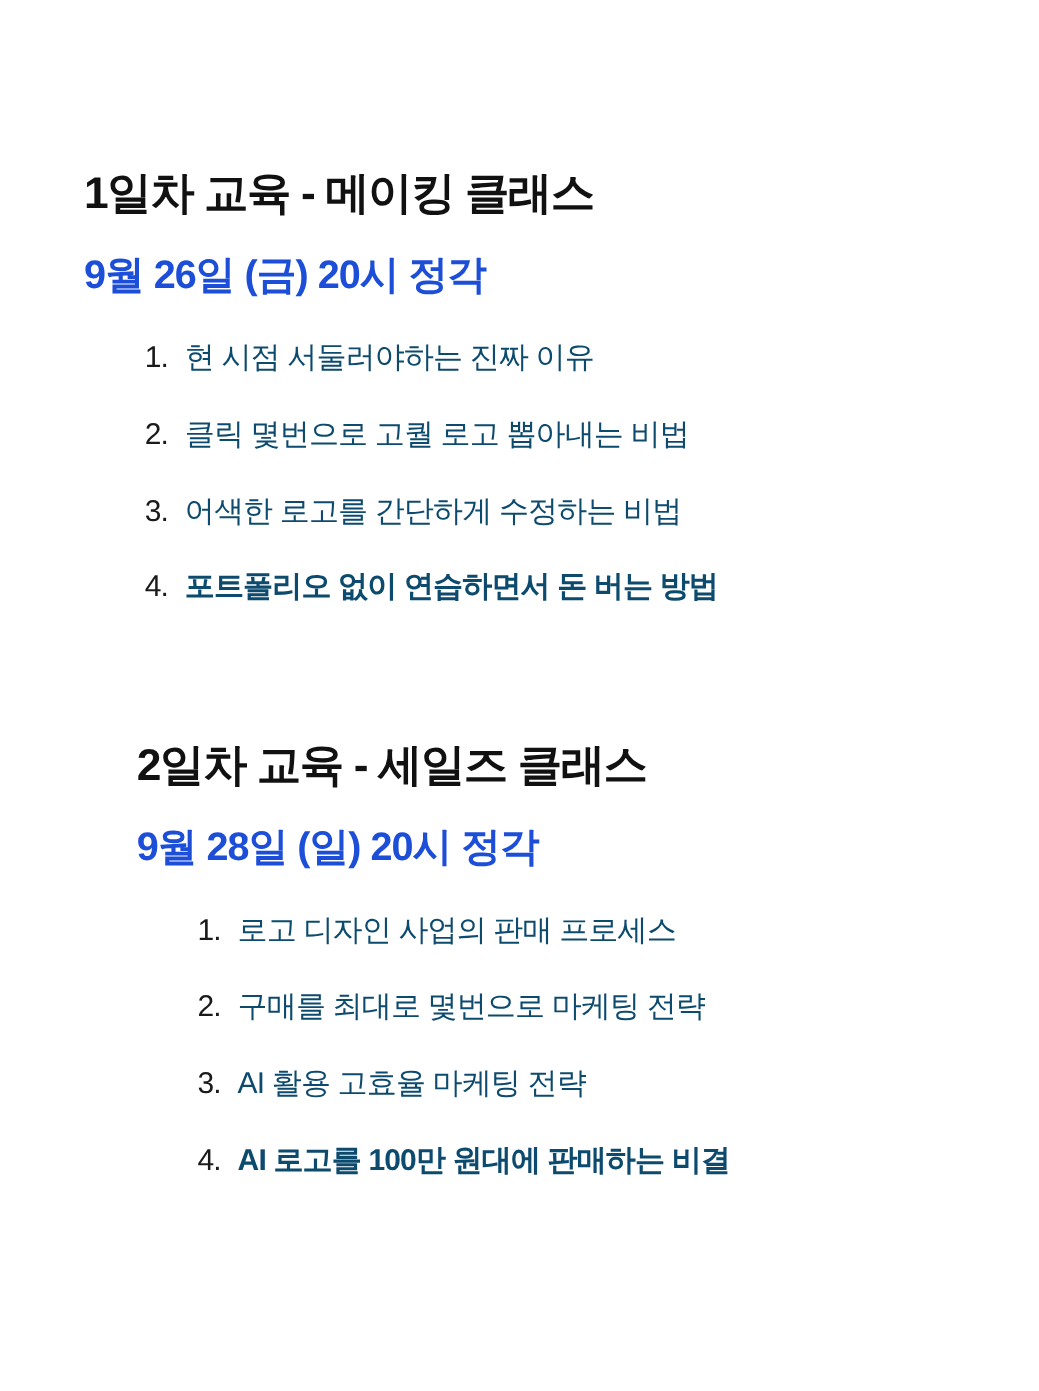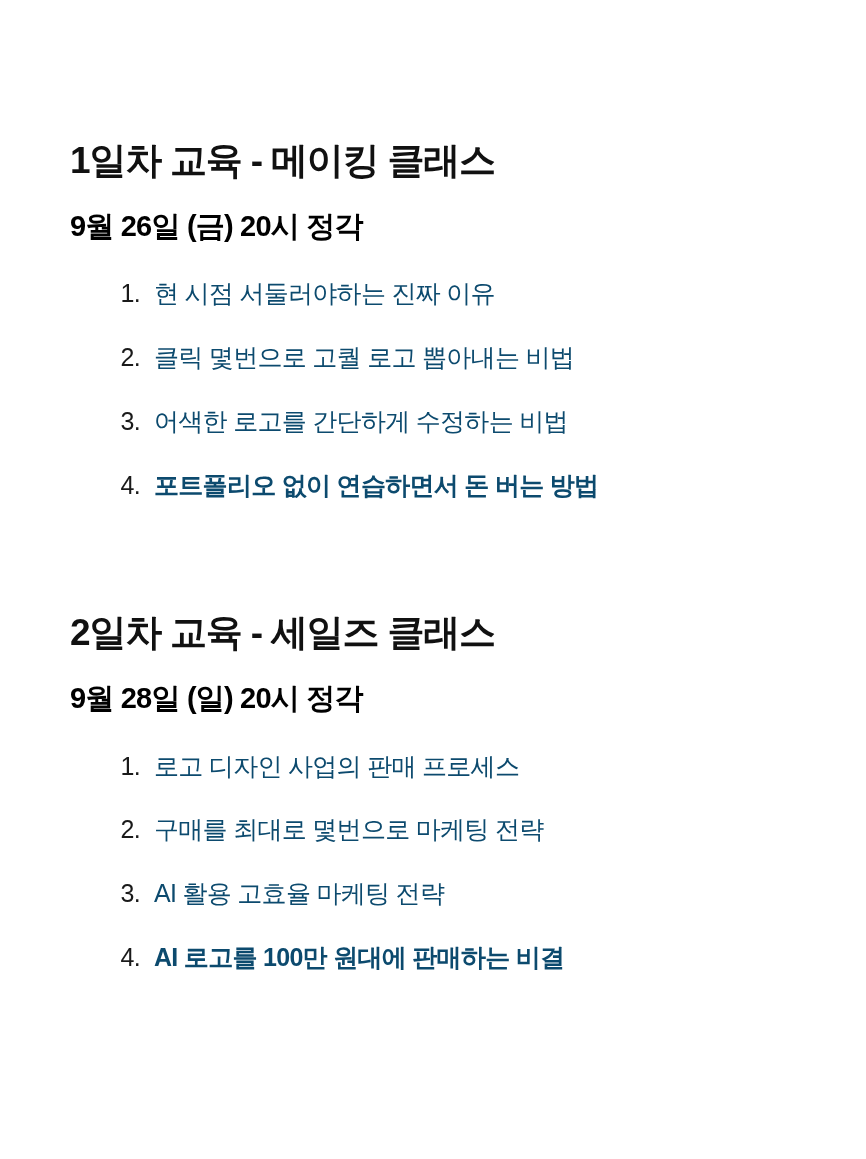--- a/index.html
+++ b/index.html
@@ -19,34 +19,35 @@
     width: 696px;
     height: 1159px;
     box-sizing: border-box;
     padding: 140px 70px 0 70px;
   }
   .section {
     margin-bottom: 0;
   }
   .section + .section {
     margin-top: 110px;
+    margin-left: 44px;
   }
   .section-title {
     font-size: 37px;
     font-weight: 700;
     letter-spacing: -1.2px;
     color: #111111;
     margin: 0 0 26px 0;
     line-height: 1.15;
   }
   .section-date {
-    font-size: 29px;
+    font-size: 33px;
     font-weight: 700;
     letter-spacing: -0.8px;
-    color: #000000;
+    color: #1d4ed8;
     margin: 0 0 34px 0;
     line-height: 1.2;
   }
   ol.items {
     list-style: none;
     margin: 0;
     padding: 0 0 0 36px;
     counter-reset: itemcount;
   }
   ol.items > li {

